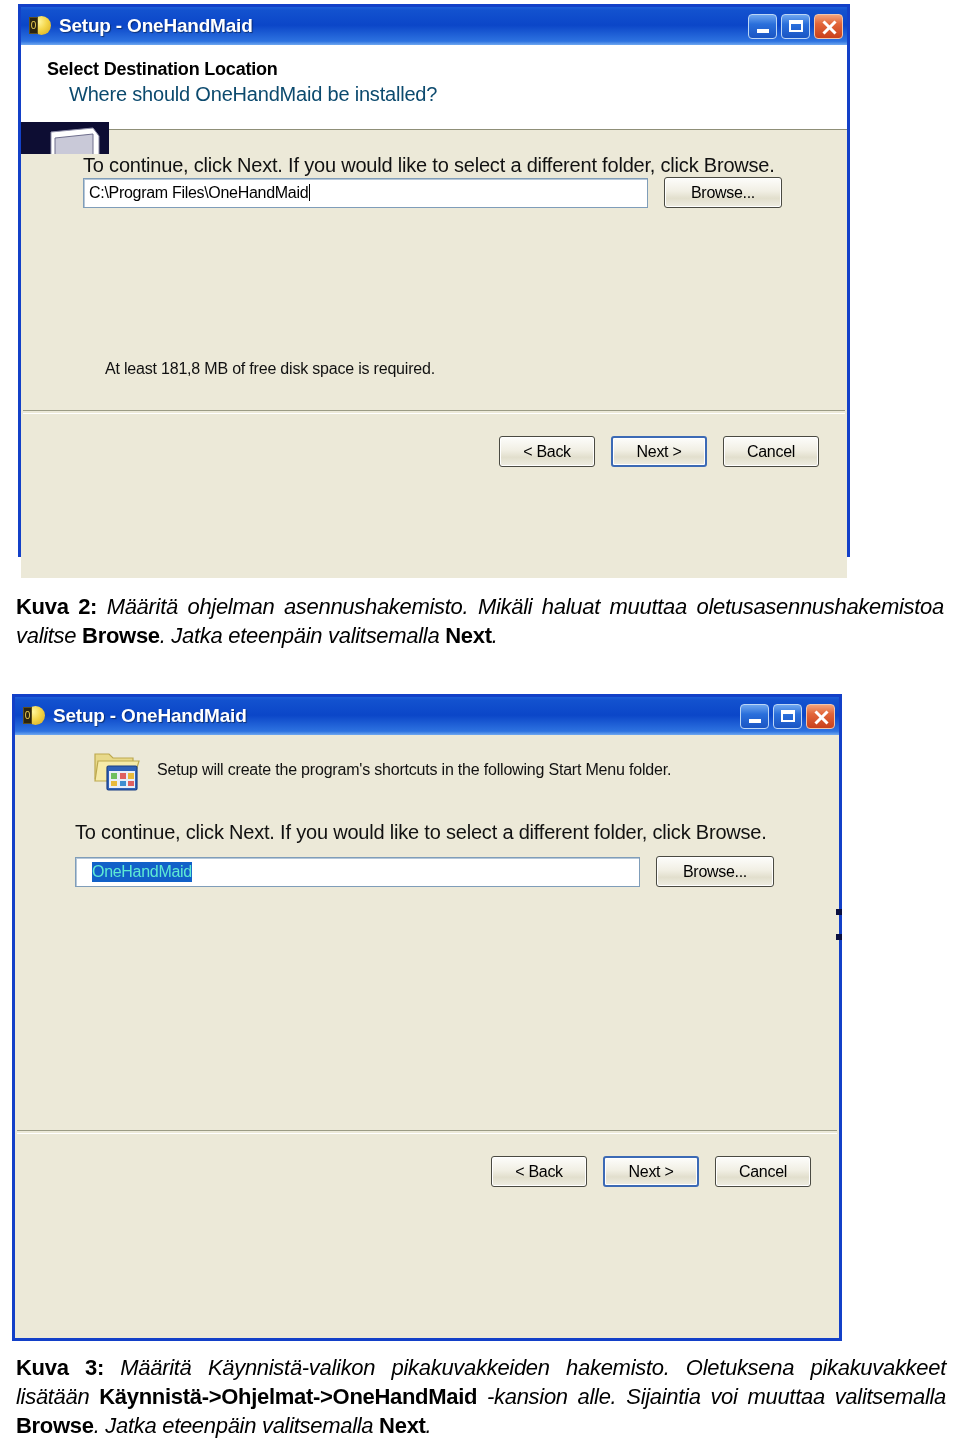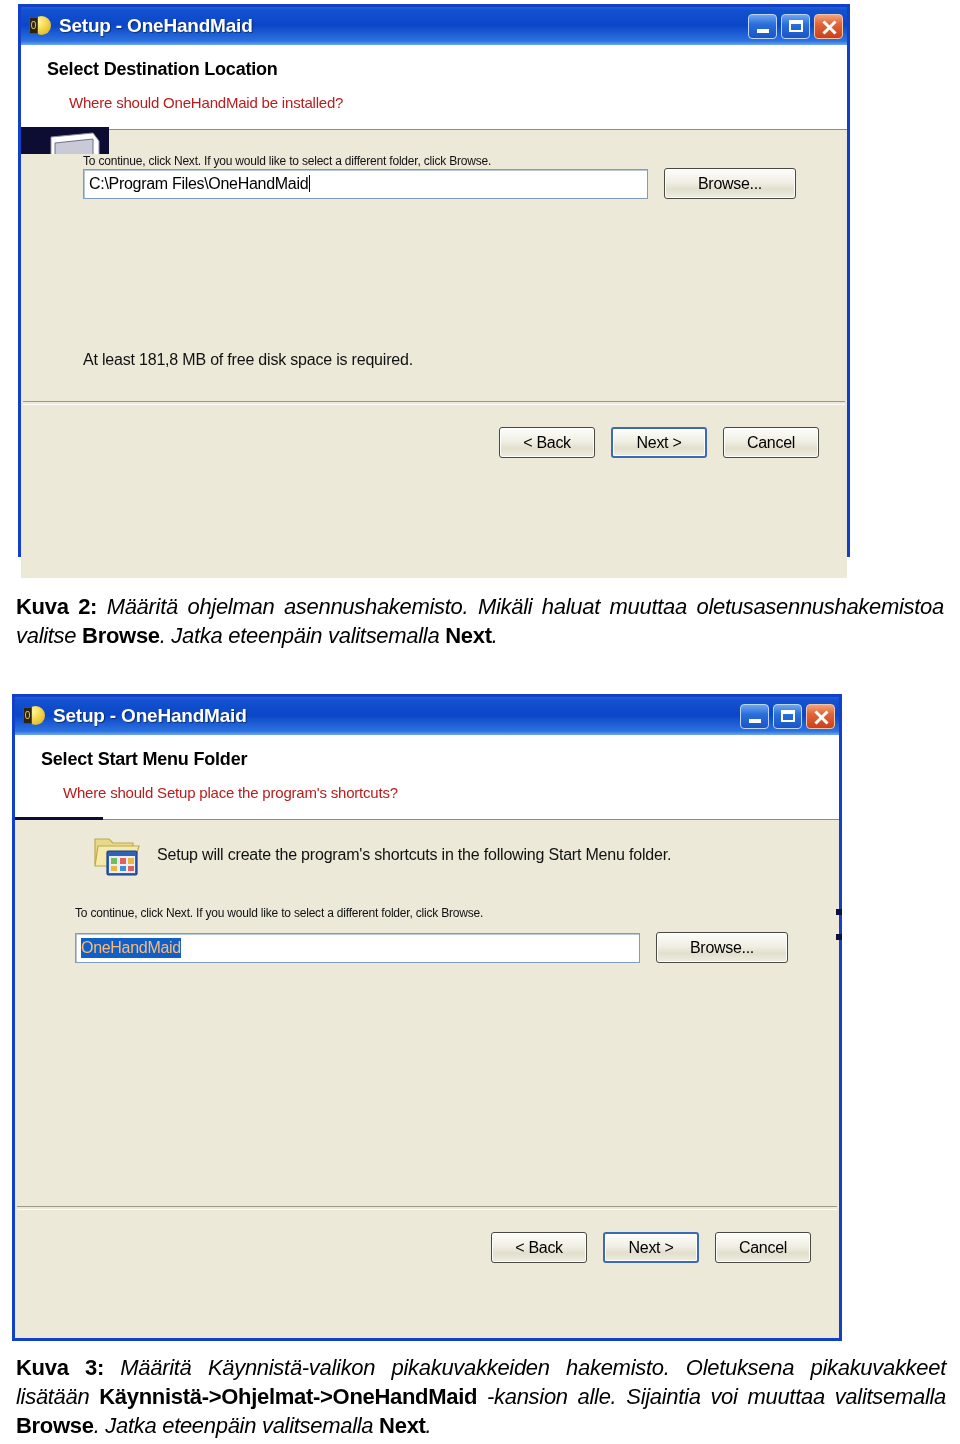--- a/index.html
+++ b/index.html
@@ -92,21 +92,21 @@
     border-bottom:1px solid #8f8f78;
     box-sizing:border-box;
     flex-direction:column;
   }
   .dlg-header-text{padding:14px 0 10px 26px;}
   .dlg-h1{
     font-size:18px;font-weight:bold;color:#000;
     letter-spacing:-0.2px;white-space:nowrap;
   }
   .dlg-h2{
-    font-size:15px;color:#b91c1c;margin-top:14px;padding-left:22px;
+    font-size:20px;color:#0c4a6e;margin-top:3px;padding-left:22px;
     letter-spacing:-0.2px;white-space:nowrap;
   }
   .wizard-img{
     width:88px;height:72px;
     background:#0d0d33;
     flex:0 0 auto;
     position:relative;
     align-self:flex-start;
     margin:6px 6px 0 0;
   }
@@ -121,21 +121,21 @@
   .row-icon-text{
     display:flex;align-items:flex-start;
     padding:14px 0 0 62px;
   }
   .folder-icon{flex:0 0 auto;margin-right:14px;}
   .row-icon-text .lead{
     font-size:16px;color:#111;letter-spacing:-0.2px;
     padding-top:12px;white-space:nowrap;
   }
   .instruction{
-    font-size:12px;color:#111;letter-spacing:-0.2px;
+    font-size:20px;color:#111;letter-spacing:-0.2px;
     padding-left:62px;white-space:nowrap;
   }
   .field-row{
     display:flex;align-items:center;
     padding-left:62px;
   }
   .textfield{
     background:#ffffff;
     border:1px solid #7f9db9;
     box-shadow:inset 1px 1px 0 #b6c7d8;
@@ -146,39 +146,39 @@
     font-size:16px;
     letter-spacing:-0.3px;
     color:#000;
     white-space:nowrap;
     overflow:hidden;
   }
   .caret{
     display:inline-block;width:1px;height:17px;background:#000;margin-left:1px;
   }
   .sel{
-    background:#1160c8;color:#fdba74;padding:1px 0;
+    background:#1160c8;color:#5eead4;padding:1px 0;margin-left:11px;
   }
   .btn{
     border:1px solid #4a4a42;
     border-radius:3px;
     background:linear-gradient(to bottom,#fdfdfb 0%,#f1efe4 45%,#e2dfcd 70%,#efedE2 100%);
     font-size:16px;color:#000;letter-spacing:-0.3px;
     display:flex;align-items:center;justify-content:center;
     box-sizing:border-box;
     height:31px;
     box-shadow:inset 0 0 0 1px #ffffff;
   }
   .btn.default{
     border:2px solid #3c6ab5;
   }
-  .btn.browse{width:132px;margin-left:16px;}
+  .btn.browse{width:118px;margin-left:16px;}
   .freespace{
     font-size:16px;color:#111;letter-spacing:-0.2px;
-    padding-left:62px;white-space:nowrap;
+    padding-left:84px;white-space:nowrap;
   }
   .hr{
     height:2px;
     border-top:1px solid #9b9b85;
     border-bottom:1px solid #ffffff;
     margin:0 2px;
   }
   .buttonbar{
     display:flex;justify-content:flex-end;align-items:center;
     gap:16px;
@@ -287,37 +287,20 @@
         </div>
       <div class="wbtn max">
           <span class="glyph"></span>
         </div>
       <div class="wbtn close">
           <span class="glyph"></span>
         </div>
     </div>
   </div>
 
-  <div class="dlg-header" style="height:85px;">
-    <div class="dlg-header-text">
-      <div class="dlg-h1">Select Start Menu Folder</div>
-      <div class="dlg-h2">Where should Setup place the program's shortcuts?</div>
-    </div>
-    <div class="wizard-img">
-      <svg width="88" height="72" viewBox="0 0 88 72">
-        <g>
-          <path d="M30 10 L72 6 L78 14 L78 42 L34 46 L30 38 Z" fill="#ffffff" stroke="#8d8da8"></path>
-          <path d="M34 16 L72 12 L72 38 L34 42 Z" fill="#c9c9d8" stroke="#6e6e8c"></path>
-          <path d="M24 48 L72 44 L82 52 L34 57 Z" fill="#e6e6ee" stroke="#8d8da8"></path>
-          <path d="M24 48 L34 57 L34 62 L24 54 Z" fill="#b9b9cc" stroke="#6e6e8c"></path>
-        </g>
-        <path d="M12 58 a16 14 0 0 1 16 -14 L36 44 L36 36 L50 47 L36 58 L36 51 L28 51 a9 8 0 0 0 -9 7 Z" fill="#ffffff" stroke="#9a9ab5" stroke-width="1"></path>
-      </svg>
-    </div>
-  </div>
 
   <div class="dlg-body" style="height:518px;">
     <div class="row-icon-text" style="padding-left:78px;">
       <span class="folder-icon">
         <svg width="50" height="46" viewBox="0 0 50 46">
           <path d="M2 5 L16 5 L20 9 L40 9 L40 30 L2 30 Z" fill="#e8d98a" stroke="#bda94f" stroke-width="1.2"></path>
           <path d="M5 12 L46 12 L40 32 L2 32 Z" fill="#f5eaa9" stroke="#bda94f" stroke-width="1.2"></path>
           <rect x="14" y="17" width="30" height="24" rx="1.5" fill="#2f62b8" stroke="#1b3f84" stroke-width="1.2"></rect>
           <rect x="16" y="22" width="26" height="17" fill="#e9eef8"></rect>
           <rect x="18" y="24" width="6" height="6" fill="#6fbf5e"></rect>

